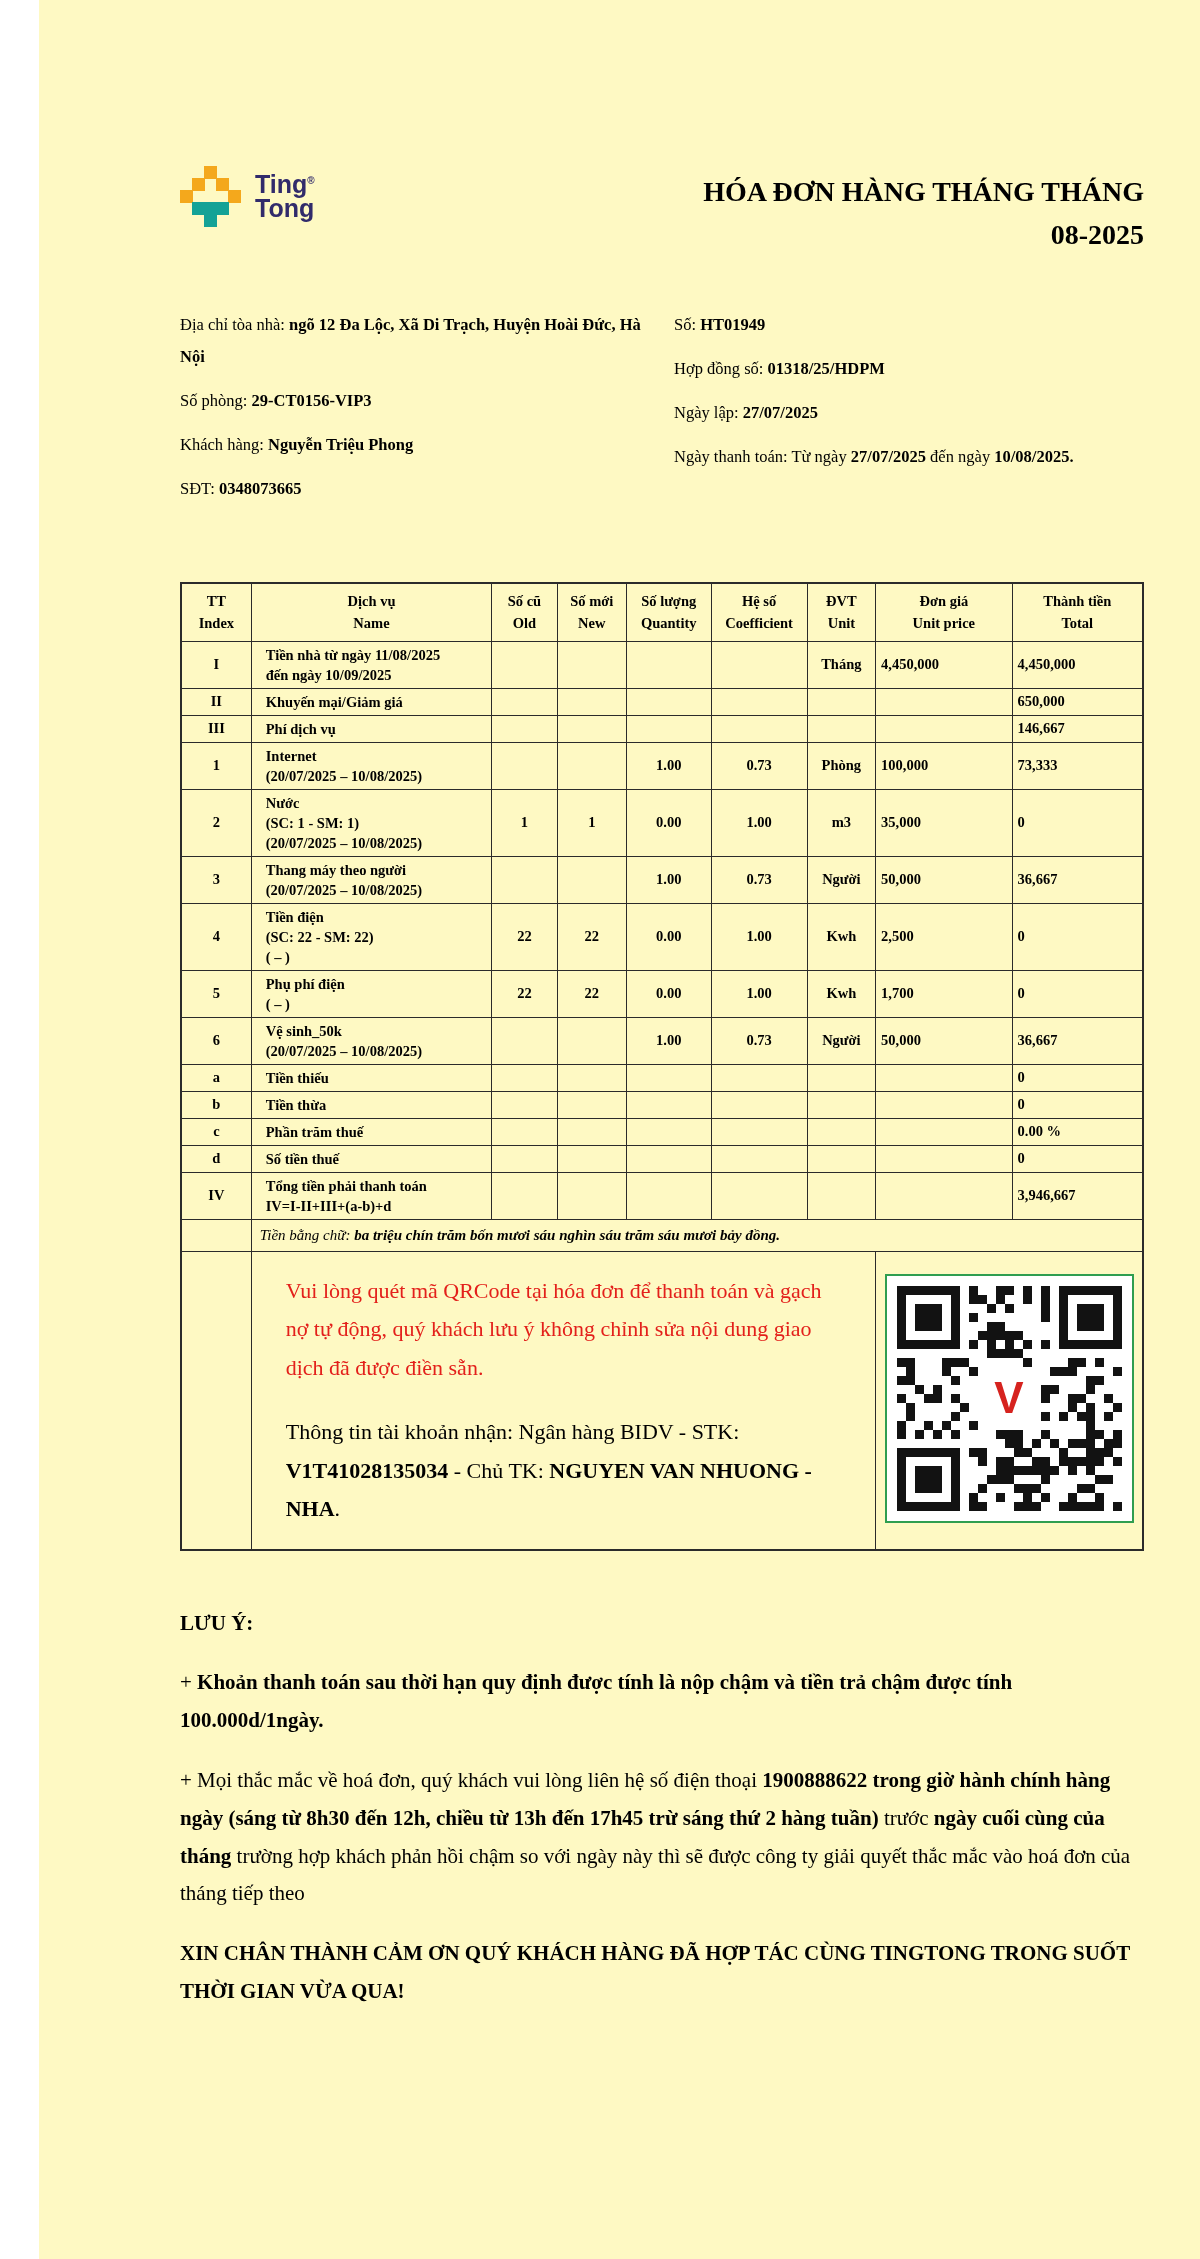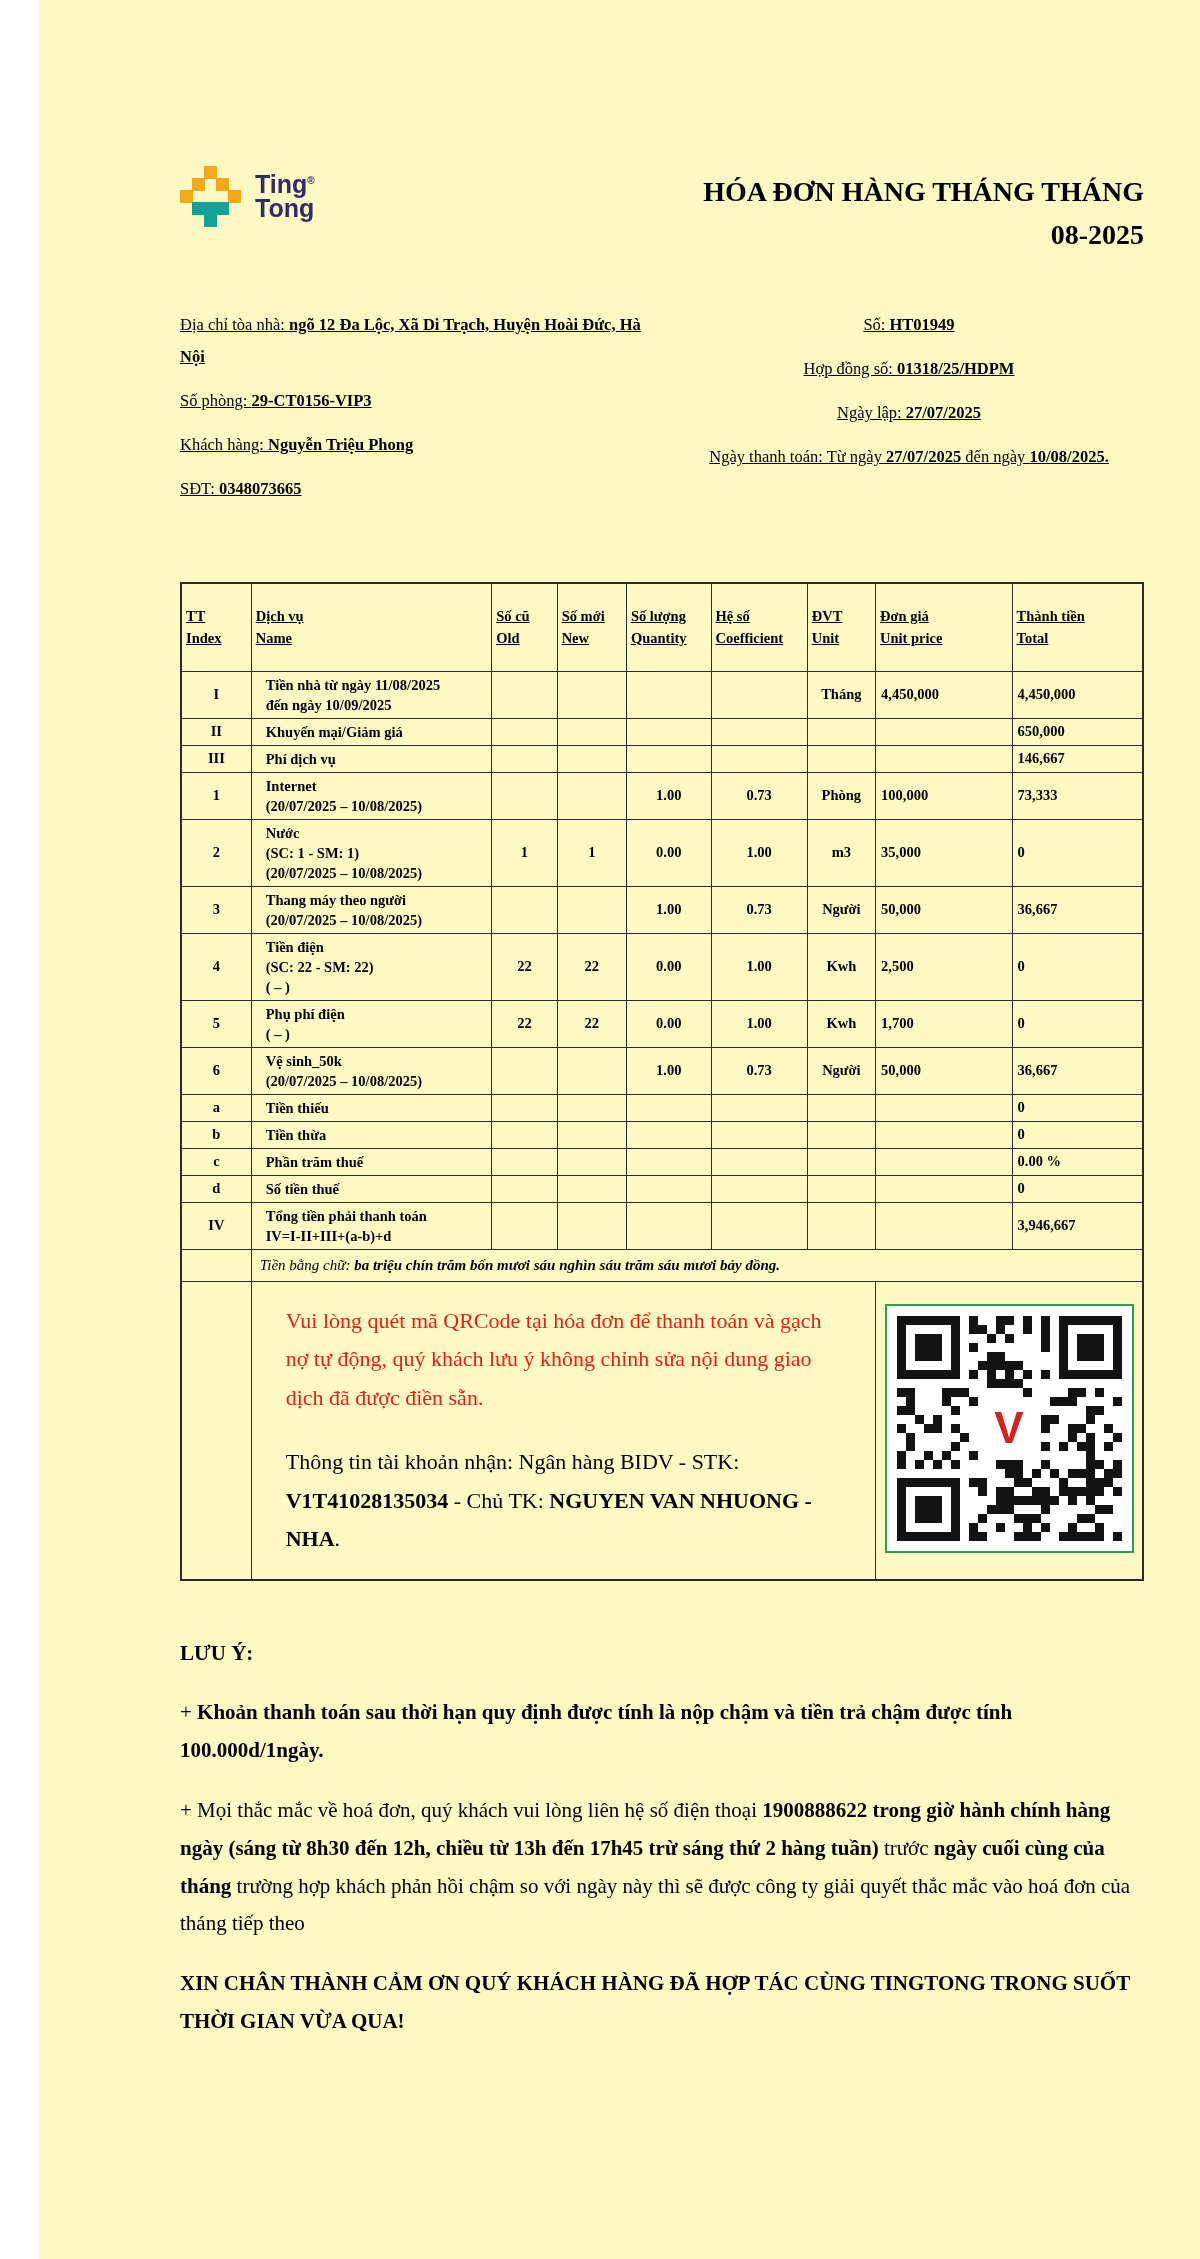--- a/index.html
+++ b/index.html
@@ -26,31 +26,31 @@
   }
   .logo-text sup { font-size:10px; vertical-align:super; }
   .title {
     width:462px; margin:4px 0 0; text-align:right;
     font-size:28px; font-weight:bold; line-height:1.55;
   }
 
   
   .info { display:flex; justify-content:space-between; margin-top:52px; font-size:16.5px; }
   .info-left  { width:478px; }
-  .info-right { width:470px; text-align:center; }
-  .info p { margin:0 0 12px; line-height:1.95;text-decoration:underline; }
+  .info-right { width:470px; text-align:left; }
+  .info p { margin:0 0 12px; line-height:1.95; }
 
   
   table.invoice {
     width:100%; border-collapse:collapse; margin-top:64px;
     font-size:14.5px; font-weight:bold; table-layout:fixed;
   }
   table.invoice, table.invoice th, table.invoice td { border:1px solid #2b2b2b; }
   table.invoice { border:2px solid #2b2b2b; }
-  th { text-align:left; padding:21px 4px; line-height:1.55; white-space:pre-line; vertical-align:middle;text-decoration:underline; }
+  th { text-align:center; padding:6px 4px; line-height:1.55; white-space:pre-line; vertical-align:middle; }
   td { padding:3px 5px; vertical-align:middle; }
   td.c-idx    { text-align:center; }
   td.c-name   { text-align:left; white-space:pre-line; line-height:1.38; padding-left:14px; }
   td.c-center { text-align:center; }
   td.c-money  { text-align:left; padding-right:12px; }
 
   tr.words-row td { font-size:15px; }
   td.words { padding:7px 8px; font-weight:normal; }
   td.words i b { font-weight:bold; }
 

